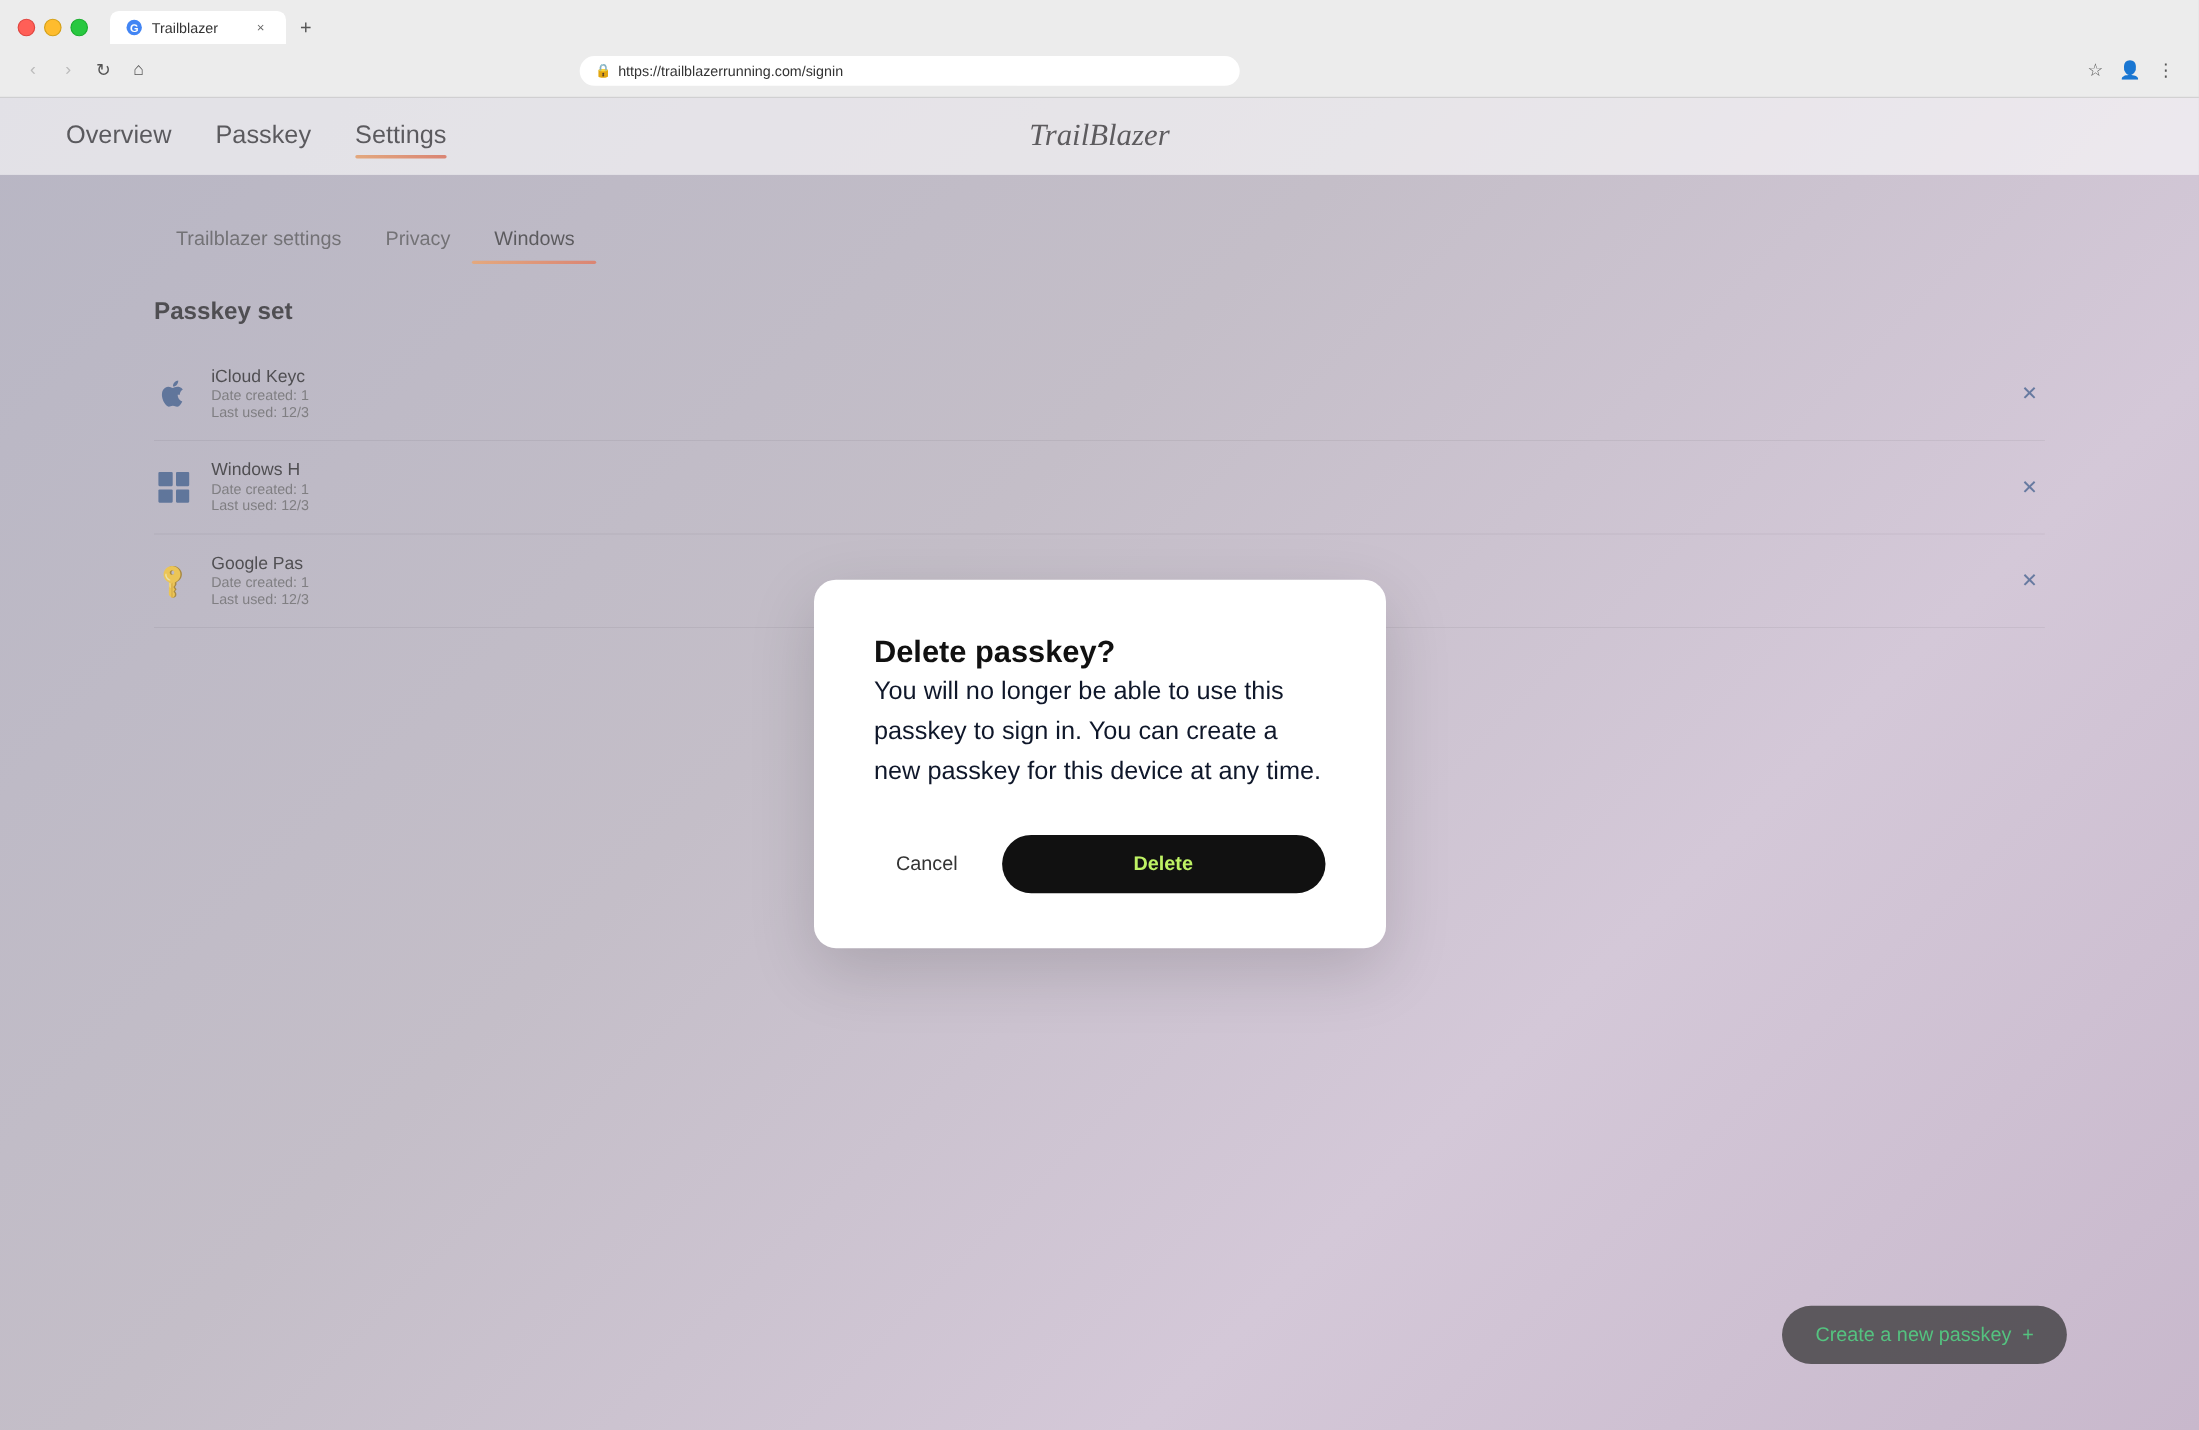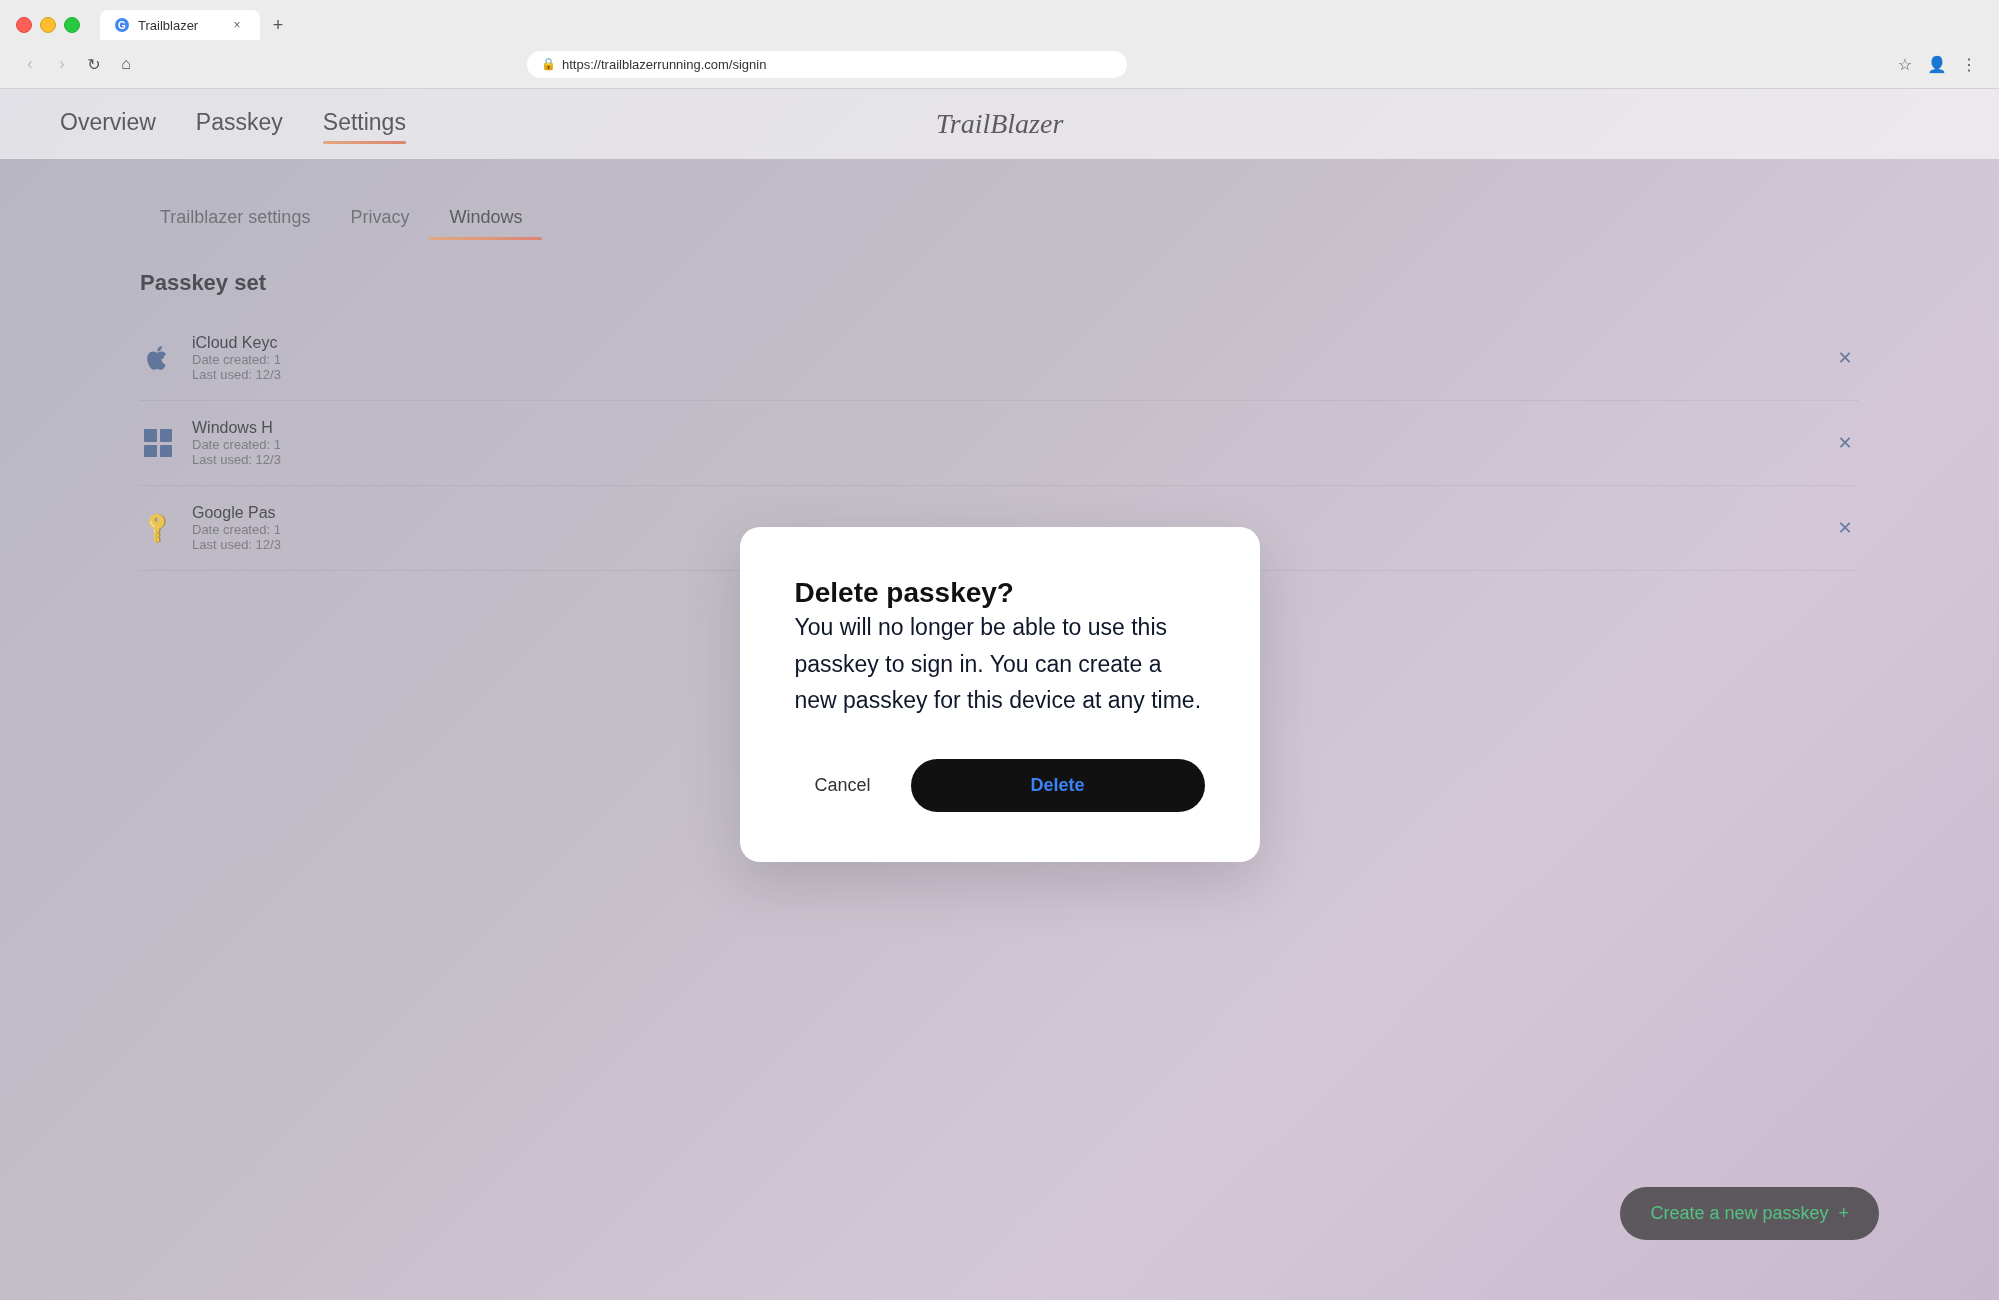--- a/index.html
+++ b/index.html
@@ -384,21 +384,21 @@
       color: #333;
       cursor: pointer;
       padding: 12px 20px;
       background: none;
       border: none;
     }
 
     .modal-delete {
       flex: 1;
       background: #111;
-      color: #3b82f6;
+      color: #bef264;
       border-radius: 30px;
       padding: 16px 30px;
       font-size: 18px;
       font-weight: 600;
       cursor: pointer;
       border: none;
       text-align: center;
     }
 
     

